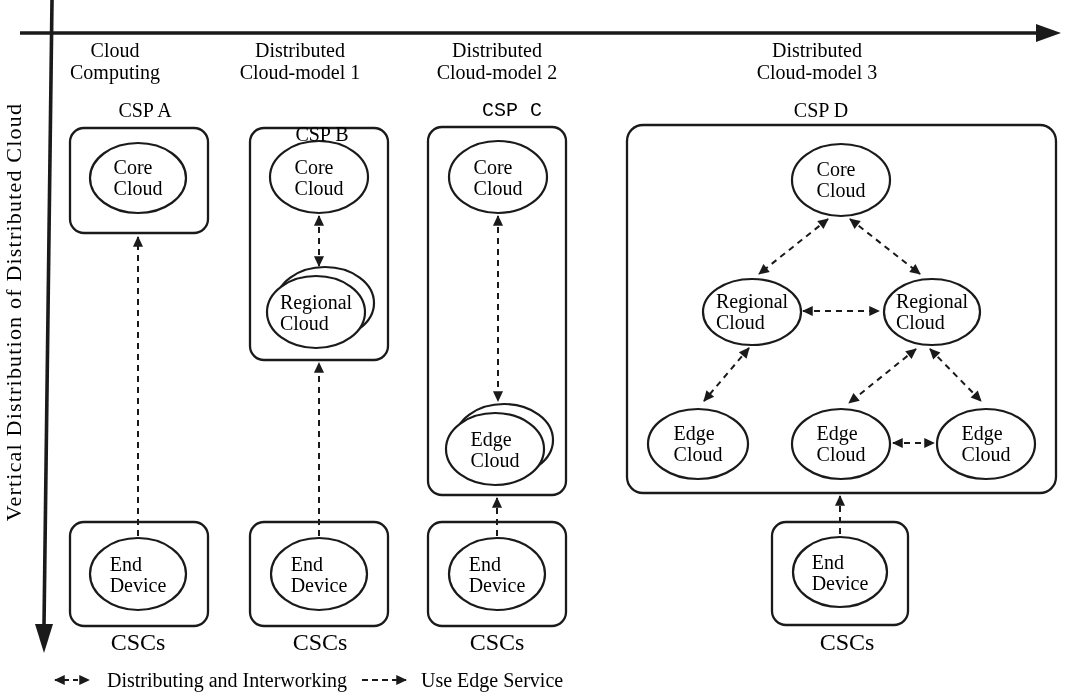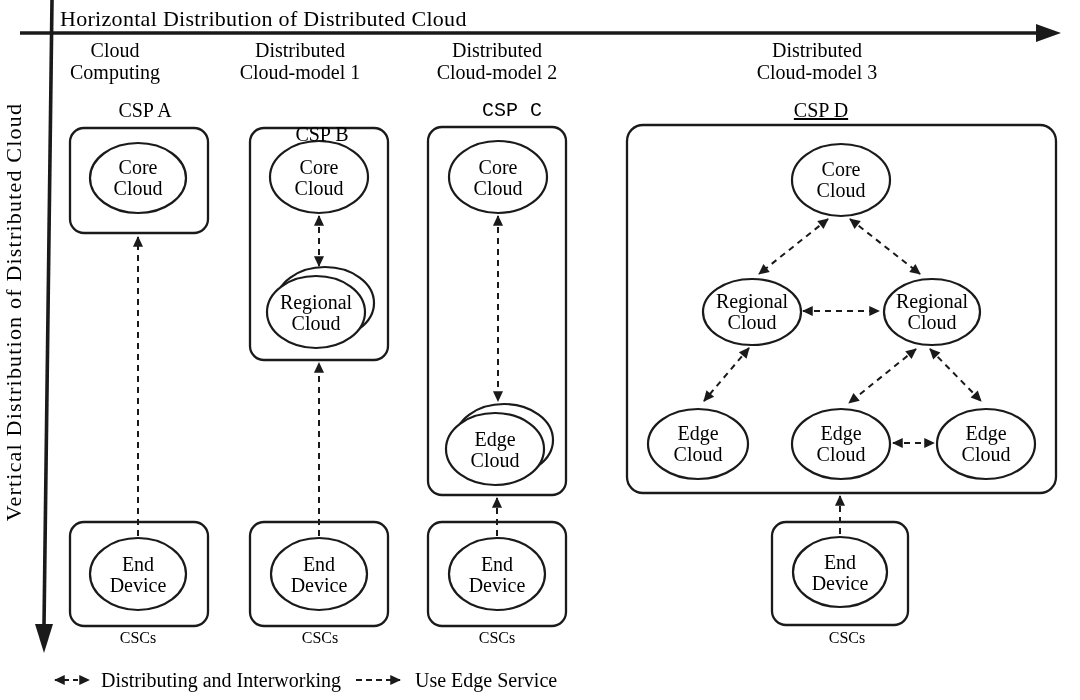--- a/index.html
+++ b/index.html
@@ -3,29 +3,29 @@
 <meta charset="utf-8">
 <style>
   html,body { margin:0; padding:0; background:#ffffff; }
   .canvas {
     position:relative; width:1080px; height:700px; background:#ffffff;
     font-family:"Liberation Serif","DejaVu Serif",serif; color:#000;
     overflow:hidden;
   }
   svg.layer { position:absolute; left:0; top:0; }
   .lbl {
-    position:absolute; white-space:pre-line; text-align:center;
+    position:absolute; white-space:pre-line; text-align:left;
     font-size:20px; line-height:21px; transform:translate(-50%,-50%);
   }
   .hdr {
     position:absolute; white-space:pre-line; text-align:center;
     font-size:20px; line-height:22px; transform:translateX(-50%);
   }
   .csp   { position:absolute; font-size:20px; transform:translateX(-50%); }
-  .csc   { position:absolute; font-size:16px; transform:translateX(-50%); }
+  .csc   { position:absolute; font-size:24px; transform:translateX(-50%); }
   .htitle{
     position:absolute; left:60px; top:6px; font-size:22px;
     letter-spacing:0.3px; white-space:nowrap;
   }
   .vtitle{
     position:absolute; left:-246px; top:299px; width:520px; height:26px;
     font-size:22px; letter-spacing:1.2px; text-align:center;
     transform:rotate(-90deg); white-space:nowrap;
   }
   .legend{
@@ -93,36 +93,35 @@
     <ellipse class="ell" cx="932" cy="312" rx="48" ry="33"></ellipse>
     <ellipse class="ell" cx="698" cy="444" rx="50" ry="35"></ellipse>
     <ellipse class="ell" cx="841" cy="444" rx="49" ry="35"></ellipse>
     <ellipse class="ell" cx="986" cy="444" rx="49" ry="35"></ellipse>
     <ellipse class="ell" cx="138" cy="574" rx="48" ry="36"></ellipse>
     <ellipse class="ell" cx="319" cy="574" rx="48" ry="36"></ellipse>
     <ellipse class="ell" cx="497" cy="574" rx="48" ry="36"></ellipse>
     <ellipse class="ell" cx="840" cy="572" rx="47" ry="35"></ellipse>
   </svg>
 
-  <div class="htitle">Horizontal Distribution of Distributed Cloud</div>
   <div class="vtitle">Vertical Distribution of Distributed Cloud</div>
 
   <div class="hdr" style="left:115px; top:39px;">Cloud
 Computing</div>
   <div class="hdr" style="left:300px; top:39px;">Distributed
 Cloud-model 1</div>
   <div class="hdr" style="left:497px; top:39px;">Distributed
 Cloud-model 2</div>
   <div class="hdr" style="left:817px; top:39px;">Distributed
 Cloud-model 3</div>
 
   <div class="csp" style="left:145px; top:99px;">CSP A</div>
   <div class="csp" style="left:322px; top:99px;margin-top:24px;">CSP B</div>
   <div class="csp" style="left:512px; top:99px;font-family:Liberation Mono, monospace;">CSP C</div>
-  <div class="csp" style="left:821px; top:99px;text-decoration:underline;">CSP D</div>
+  <div class="csp" style="left:821px; top:99px;">CSP D</div>
 
   <div class="lbl" style="left:138px; top:178px;">Core
 Cloud</div>
   <div class="lbl" style="left:138px; top:575px;">End
 Device</div>
   <div class="lbl" style="left:319px; top:178px;">Core
 Cloud</div>
   <div class="lbl" style="left:316px; top:313px;">Regional
 Cloud</div>
   <div class="lbl" style="left:319px; top:575px;">End
@@ -155,20 +154,20 @@
 
   <div class="legend">
     <svg width="54" height="16" viewBox="0 0 54 16">
       <defs>
         <marker id="lah" viewBox="0 0 10 10" refX="8.6" refY="5" markerWidth="7" markerHeight="6" orient="auto-start-reverse">
           <path d="M0.5,0.8 L9.4,5 L0.5,9.2 Z" fill="#1a1a1a"></path>
         </marker>
       </defs>
       <line x1="10" y1="8" x2="44" y2="8" stroke="#1a1a1a" stroke-width="2" stroke-dasharray="5 4" marker-start="url(#lah)" marker-end="url(#lah)"></line>
     </svg>
-    <span class="txt" style="margin-left:2px;">Distributing and Interworking</span>
+    <span class="txt" style="margin-left:8px;">Distributing and Interworking</span>
     <svg width="56" height="16" viewBox="0 0 56 16" style="margin-left:12px;">
       <line x1="3" y1="8" x2="47" y2="8" stroke="#1a1a1a" stroke-width="2" stroke-dasharray="6 4" marker-end="url(#lah)"></line>
     </svg>
     <span class="txt" style="margin-left:6px;">Use Edge Service</span>
   </div>
 
 </div>
 
 </body></html>

